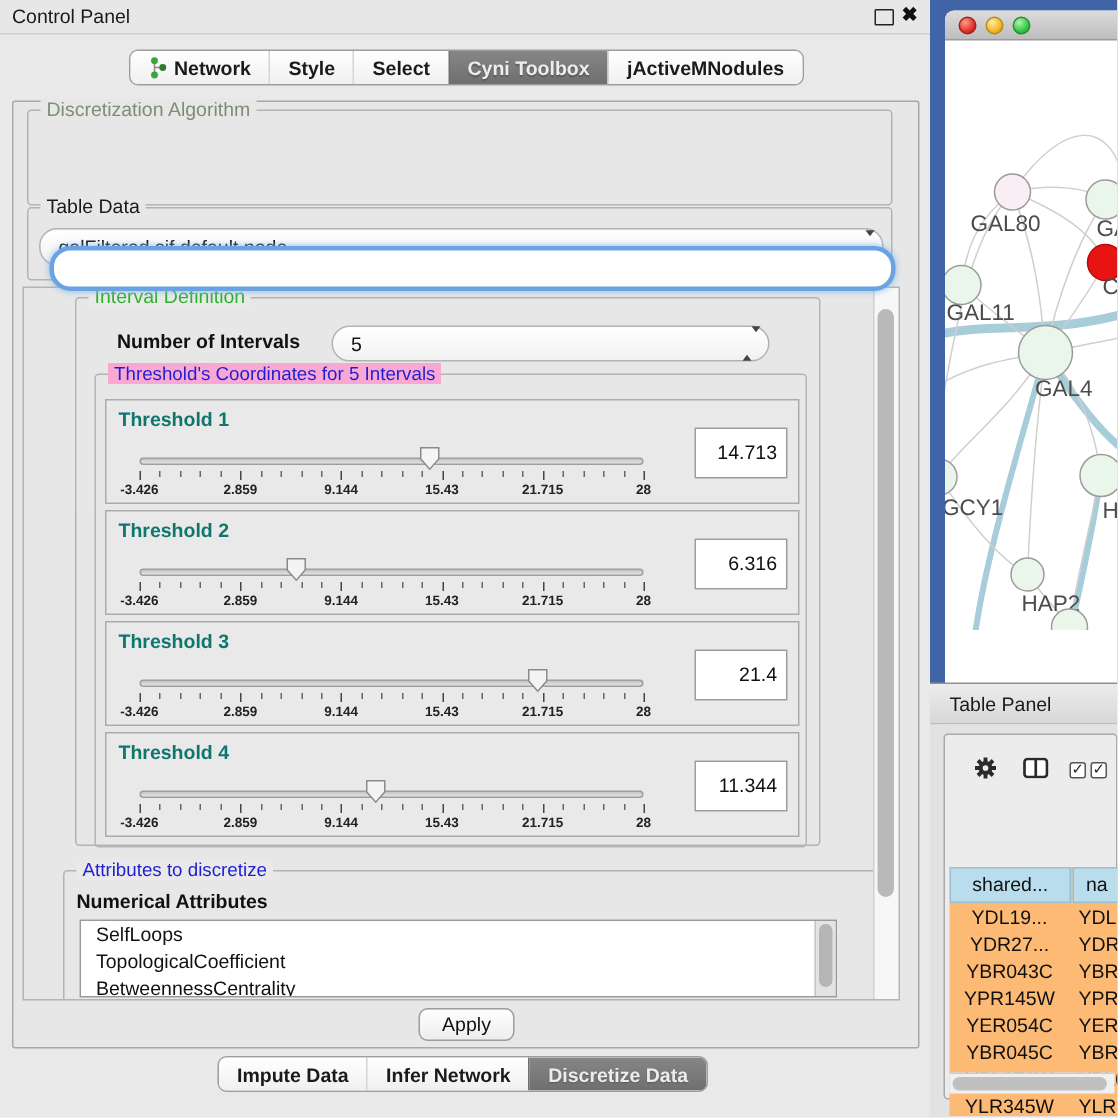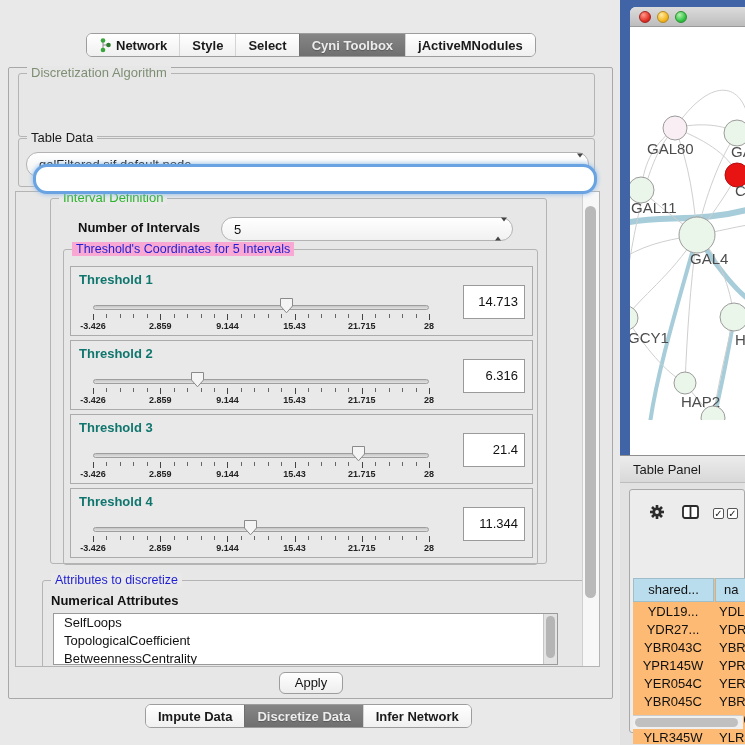--- a/index.html
+++ b/index.html
@@ -100,20 +100,25 @@
   .trow .c1{position:absolute;left:0;width:80px;text-align:center;overflow:hidden;}
   .trow .c2{position:absolute;left:86px;}
   #tp-hscroll{position:absolute;left:3px;top:225px;width:110px;height:13px;background:#f0f0f0;border-top:1px solid #cccccc;}
   #tp-hthumb{position:absolute;left:2px;top:2px;width:103px;height:9px;background:#c0c0c0;border-radius:5px;}
 </style>
 </head>
 <body>
 
 <div id="screen">
 
+  <div class="abs" id="cp-titlebar">
+    <span class="abs" id="cp-title">Control Panel</span>
+    <span class="abs" id="cp-float"></span>
+    <span class="abs" id="cp-close">✖</span>
+  </div>
 
   <div class="abs tabgroup" id="top-tabs">
       <div class="tab">
         <svg width="13" height="15" viewBox="0 0 13 15">
           <line x1="4" y1="3" x2="4" y2="12" stroke="#8a8a8a"></line>
           <line x1="4" y1="7" x2="9" y2="7" stroke="#8a8a8a"></line>
           <circle cx="4" cy="2.5" r="2.3" fill="#3aa53a"></circle>
           <circle cx="4" cy="12" r="2.3" fill="#3aa53a"></circle>
           <circle cx="9.5" cy="7" r="2.3" fill="#2c7c2c"></circle>
         </svg>
@@ -357,25 +362,25 @@
       </div>
     </div>
 
     <div class="abs" id="apply-btn">Apply</div>
   </div>
 
   <div class="abs tabgroup" id="bottom-tabs">
       <div class="tab">
         <span>Impute Data</span>
       </div>
+      <div class="tab">
+        <span>Infer Network</span>
+      </div>
       <div class="tab selected">
         <span>Discretize Data</span>
-      </div>
-      <div class="tab">
-        <span>Infer Network</span>
       </div>
     </div>
 
   <div class="abs" id="net-bg"></div>
   <div class="abs" id="net-window">
     <div class="abs" id="net-titlebar">
       <span class="light" id="light-red"></span>
       <span class="light" id="light-yellow"></span>
       <span class="light" id="light-green"></span>
     </div>

